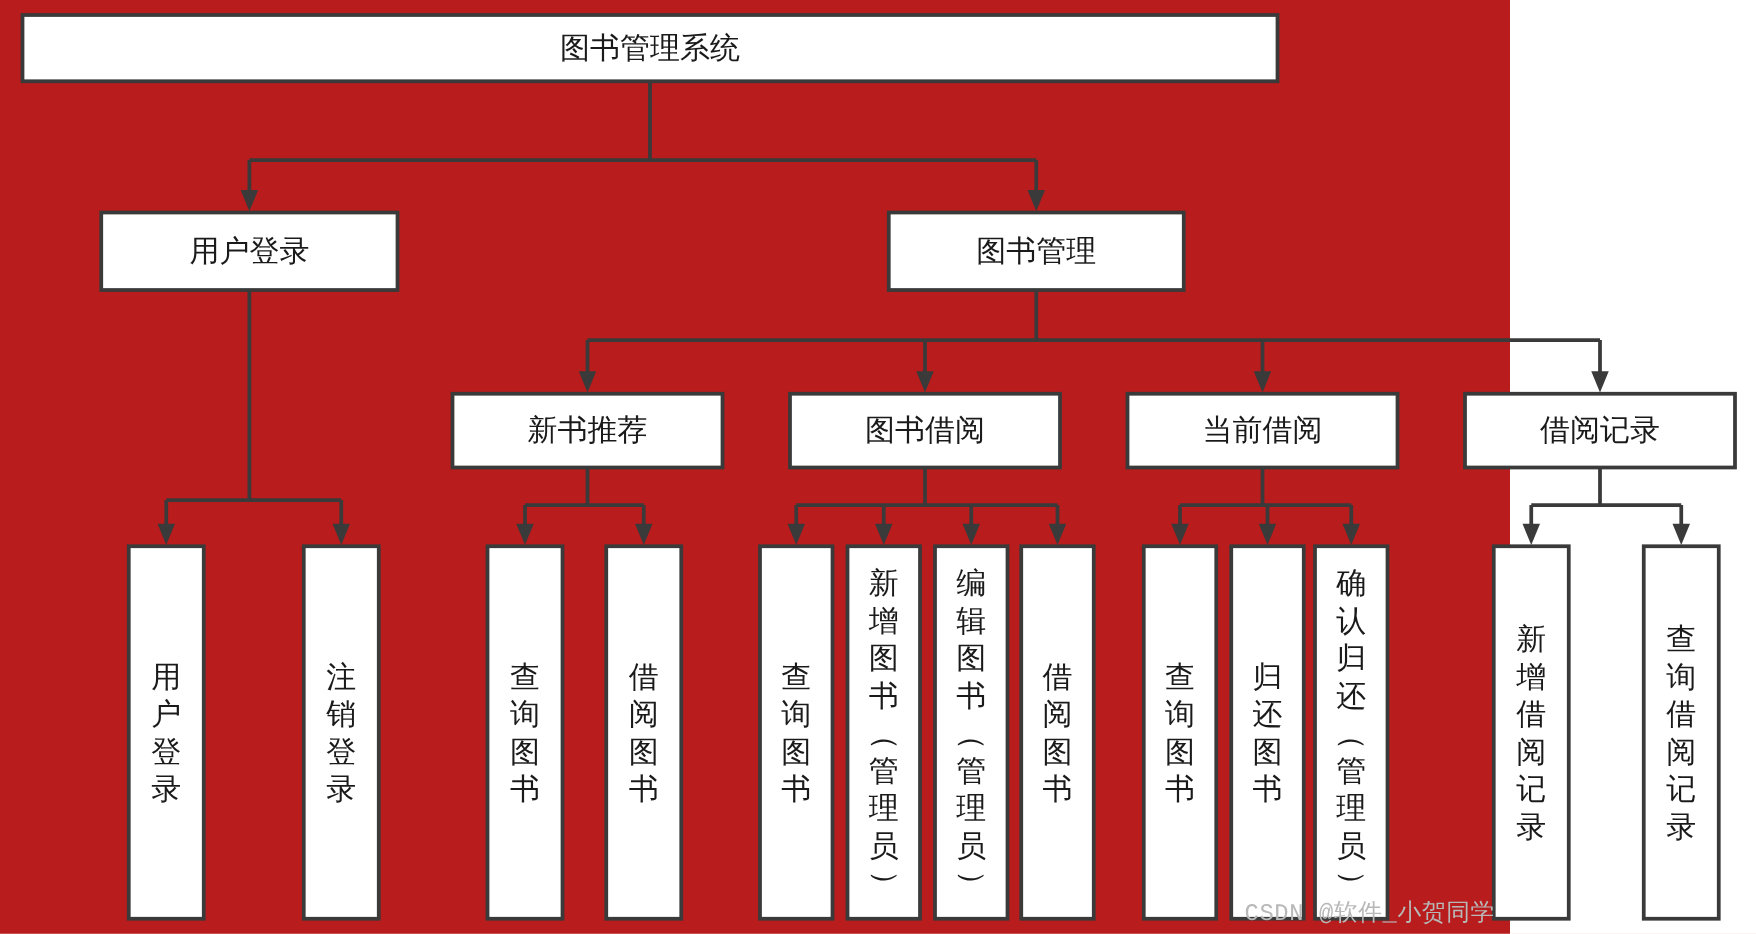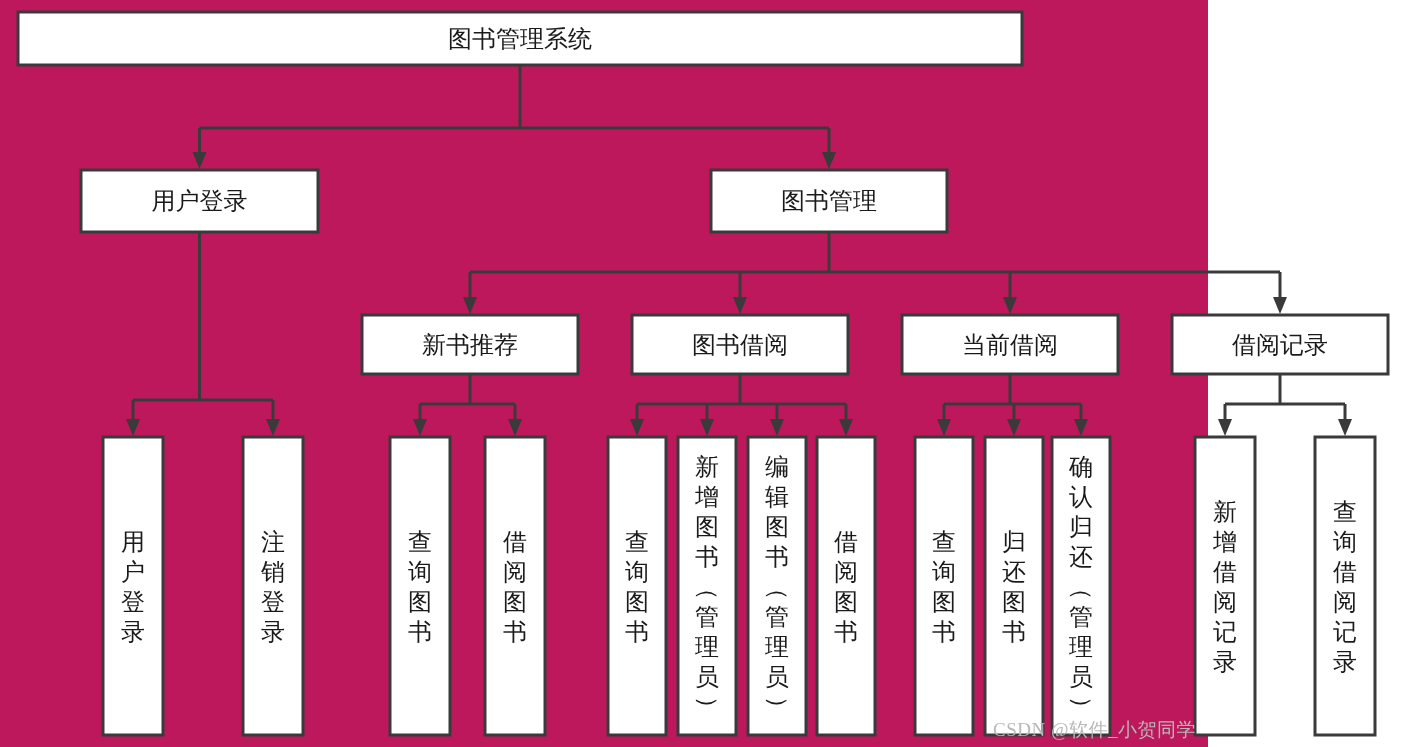--- a/index.html
+++ b/index.html
@@ -10,21 +10,21 @@
   body {
     width: 1405px;
     height: 747px;
     font-family: "DejaVu Sans", "Liberation Sans", sans-serif;
     overflow: hidden;
   }
   #diagram-root {
     position: relative;
     width: 1208px;
     height: 747px;
-    background: #be185d;
+    background: #b91c1c;
   }
   #flow-svg {
     position: absolute;
     left: 0;
     top: 0;
   }
   .node-box {
     fill: #ffffff;
     stroke: #3a3a3a;
     stroke-width: 3;
@@ -43,21 +43,21 @@
     font-family: "DejaVu Sans", "Liberation Sans", sans-serif;
     font-size: 24px;
     fill: #1a1a1a;
     text-anchor: middle;
     dominant-baseline: middle;
   }
   .watermark-text {
     position: absolute;
     right: 12px;
     bottom: 4px;
-    font-family: Liberation Serif, serif;
+    font-family: Liberation Mono, monospace;
     font-size: 19px;
     color: #b8b8b8;
     letter-spacing: 0.5px;
     user-select: none;
     white-space: nowrap;
   }
 </style>
 </head>
 <body>
 

